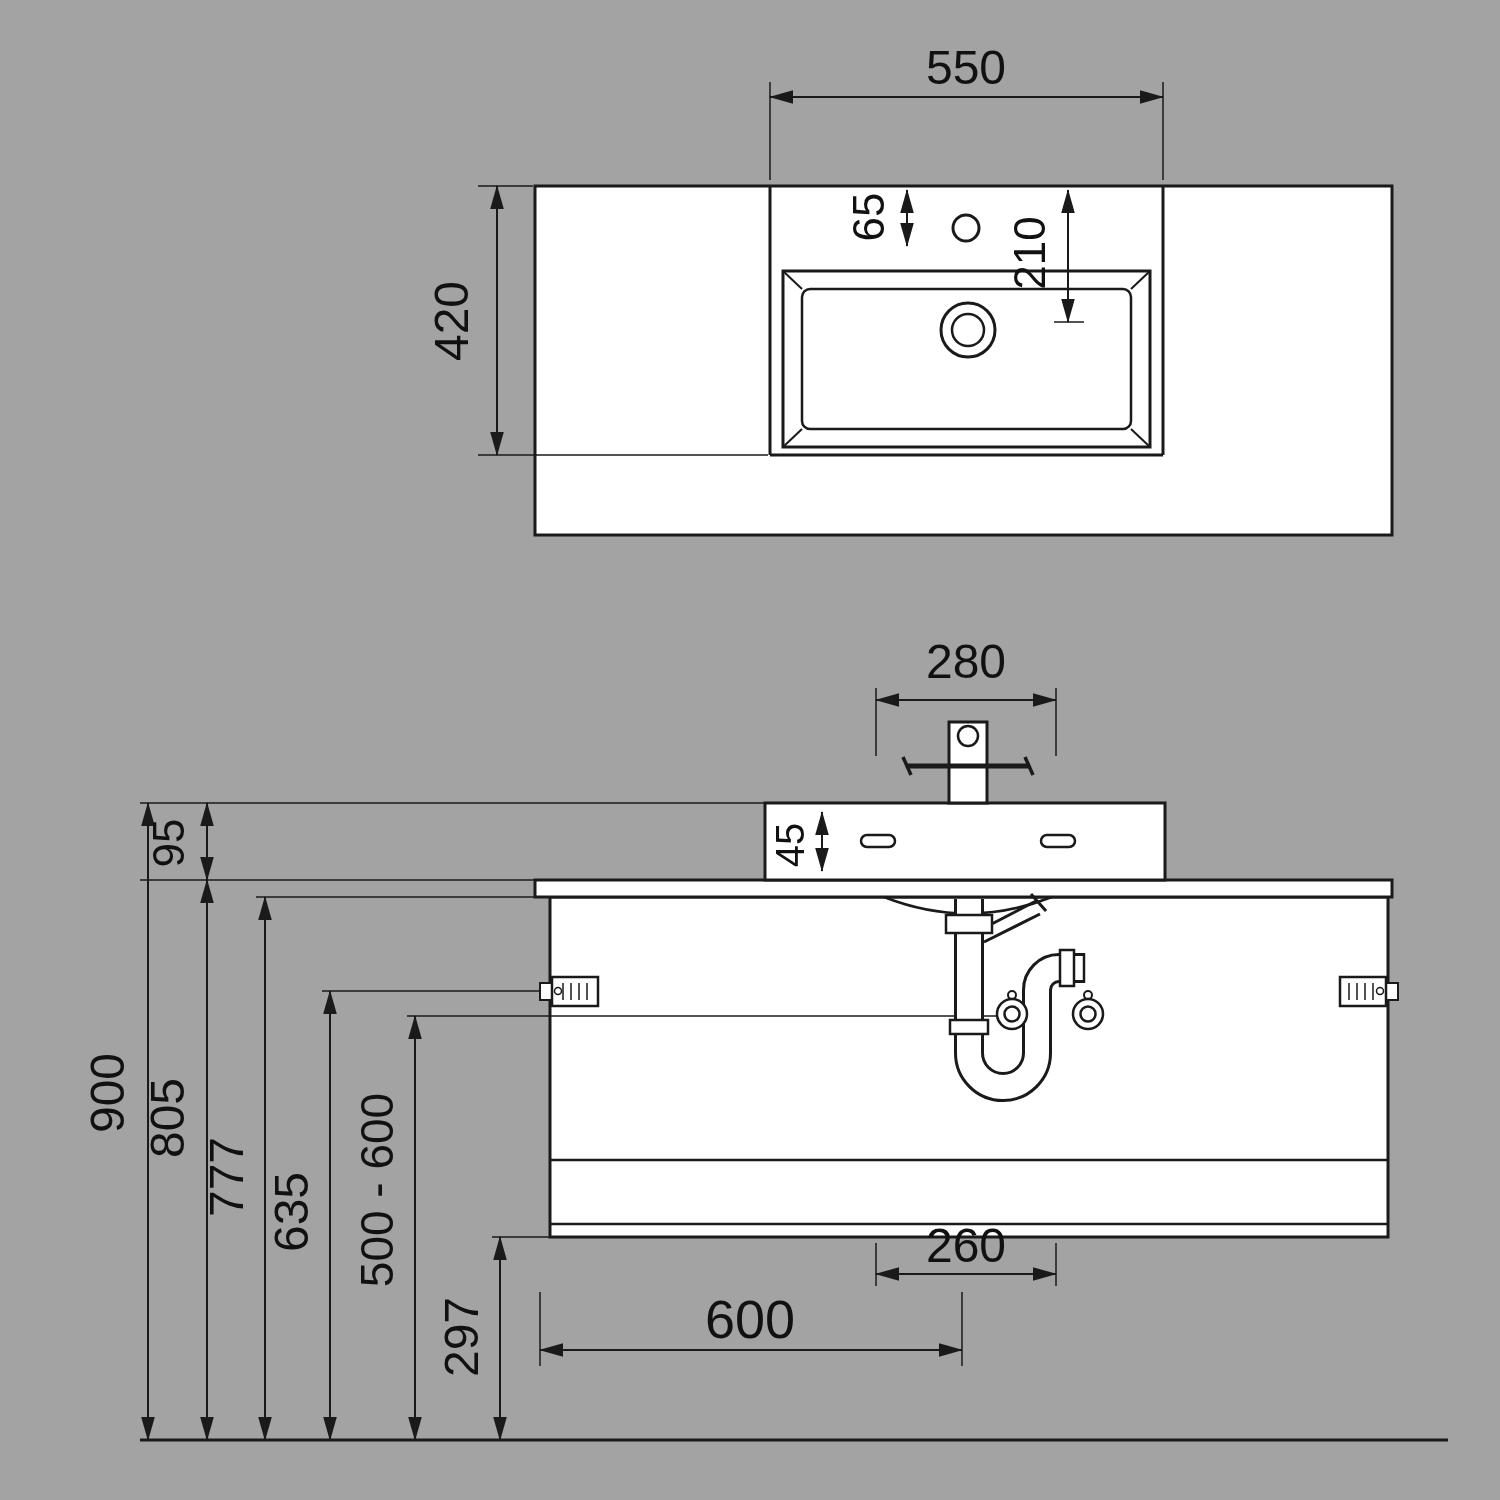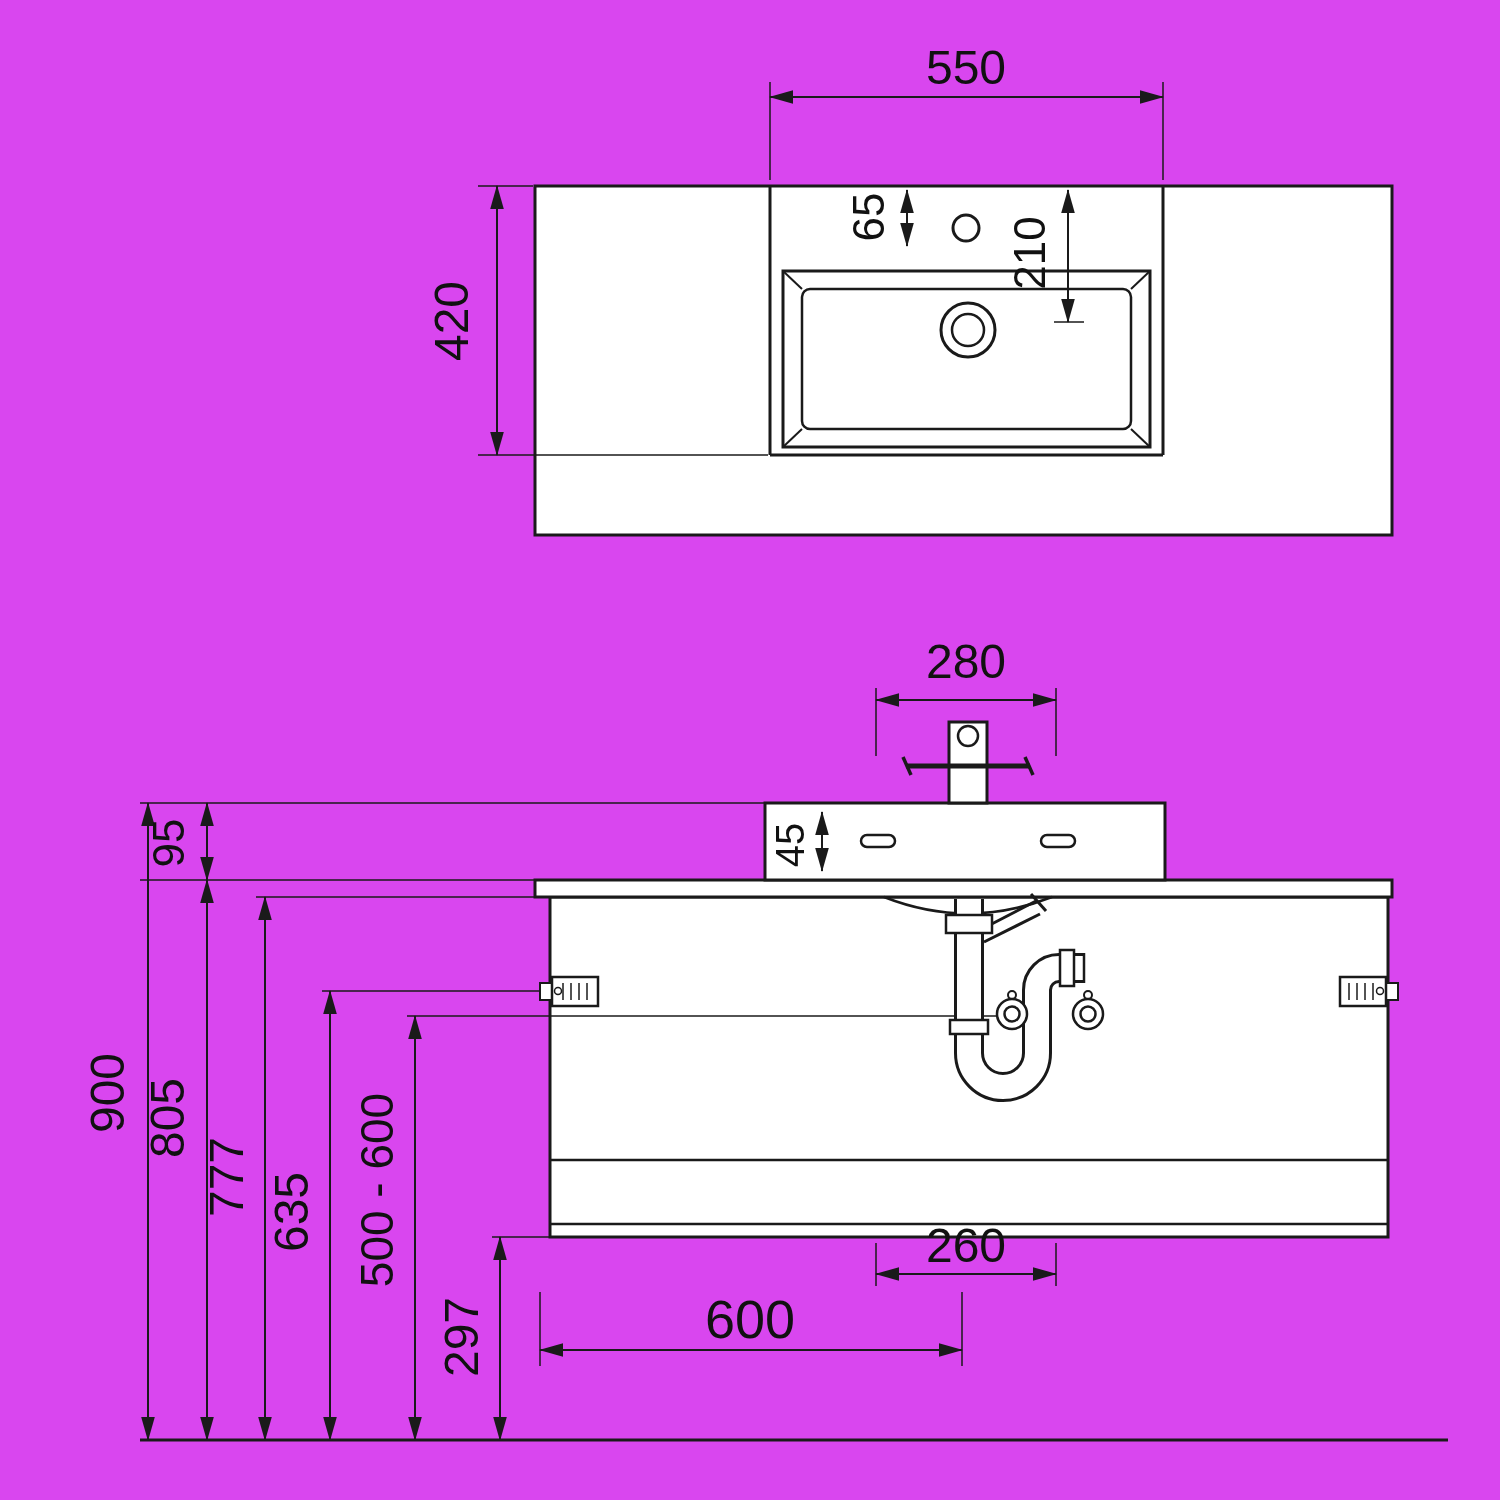--- a/index.html
+++ b/index.html
@@ -1,19 +1,19 @@
 <!DOCTYPE html>
 <html><head>
 <meta charset="utf-8">
 <style>
   html,body{margin:0;padding:0;background:#ffffff;}
   .canvas{
     position:relative;
     width:1500px;height:1500px;
-    background:#d946ef;
+    background:#a3a3a3;
     font-family:"Liberation Sans", sans-serif;
   }
   svg{display:block;}
   text{
     fill:#111111;
     font-family:"Liberation Sans", sans-serif;
   }
   .t48{font-size:48px;}
   .t44{font-size:44px;}
   .t46{font-size:46px;}

